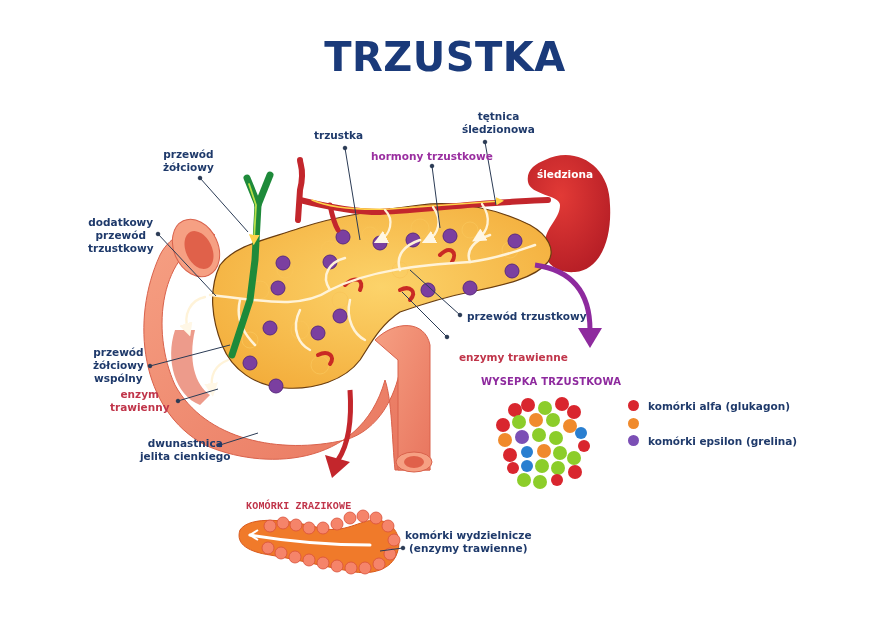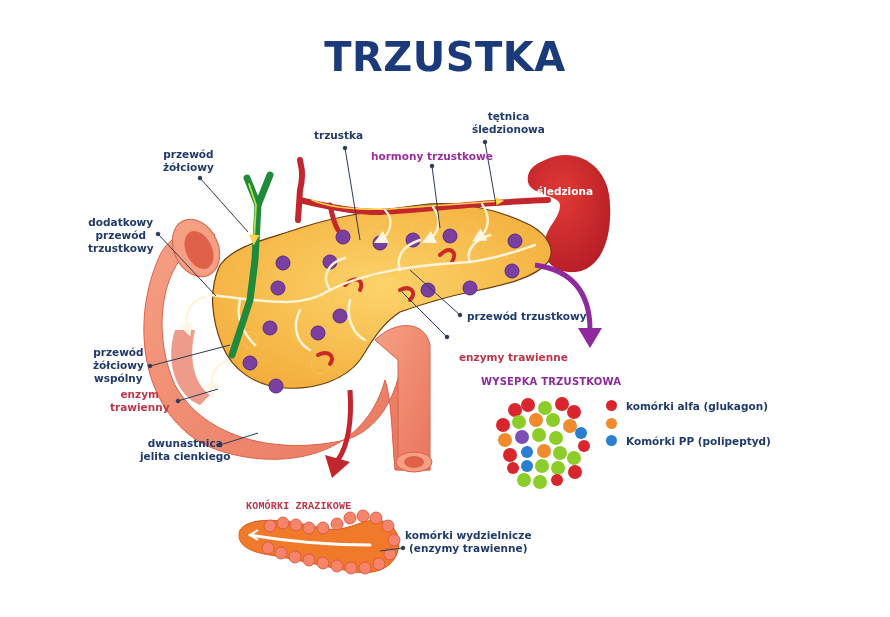--- a/index.html
+++ b/index.html
@@ -10,21 +10,21 @@
            font-family: "DejaVu Sans", "Liberation Sans", sans-serif; }
   .lbl { position: absolute; font-size: 10.5px; font-weight: 700; line-height: 13px;
          color: #1f3a6b; font-family: "DejaVu Sans", "Liberation Sans", sans-serif; }
   .center { text-align: center; }
   .red { color: #c0354a; }
   .purple { color: #9a2ea0; }
   .white { color: #ffffff; }
   .heading-purple { color: #8e2a9e; font-size: 10px; letter-spacing: 0.2px; }
   .heading-red { color: #c0354a; font-size: 10px; letter-spacing: 0.2px; font-family: Liberation Mono, monospace; }
   svg.art { position: absolute; left: 0; top: 0; }
-  .legend { position: absolute; left: 606px; top: 397px; }
+  .legend { position: absolute; left: 628px; top: 397px; }
   .legend-item { display: flex; align-items: center; height: 17.5px; }
   .dot { width: 11px; height: 11px; border-radius: 50%; margin-right: 9px; flex: none; }
   .legend-item span.txt { font-size: 10.5px; font-weight: 700; color: #1f3a6b;
         font-family: "DejaVu Sans", "Liberation Sans", sans-serif; }
 </style>
 </head>
 <body>
 
 <div class="title">TRZUSTKA</div>
 
@@ -249,37 +249,37 @@
 trzustkowy</div>
 <div class="lbl center" style="left:93px;top:346px;white-space:pre;">przewód
 żółciowy
 wspólny</div>
 <div class="lbl center red" style="left:110px;top:388px;white-space:pre;">enzym
 trawienny</div>
 <div class="lbl center" style="left:140px;top:437px;white-space:pre;">dwunastnica
 jelita cienkiego</div>
 <div class="lbl" style="left:314px;top:129px;">trzustka</div>
 <div class="lbl purple" style="left:371px;top:150px;">hormony trzustkowe</div>
-<div class="lbl center" style="left:472px;top:110px;white-space:pre;">tętnica
+<div class="lbl center" style="left:462px;top:110px;white-space:pre;">tętnica
 śledzionowa</div>
-<div class="lbl white" style="left:537px;top:185px;text-align:center;">śledziona</div>
+<div class="lbl white" style="left:537px;top:168px;text-align:center;">śledziona</div>
 <div class="lbl" style="left:467px;top:310px;">przewód trzustkowy</div>
 <div class="lbl red" style="left:459px;top:335px;margin-top:16px;">enzymy trawienne</div>
 
 <div class="lbl heading-purple" style="left:481px;top:375px;">WYSEPKA TRZUSTKOWA</div>
 
 <div class="legend">
   <div class="legend-item">
     <span class="dot" style="background:#d9262e"></span>
     <span class="txt">komórki alfa (glukagon)</span>
   </div>
   <div class="legend-item">
     <span class="dot" style="background:#f08a2c"></span>
   </div>
   <div class="legend-item">
-    <span class="dot" style="background:#2a7fd0"></span>
-    <span class="txt">Komórki PP (polipeptyd)</span>
+    <span class="dot" style="background:#7b4fb5"></span>
+    <span class="txt">komórki epsilon (grelina)</span>
   </div>
 </div>
 
 <div class="lbl heading-red" style="left:246px;top:500px;">KOMÓRKI ZRAZIKOWE</div>
 <div class="lbl center" style="left:405px;top:529px;white-space:pre;">komórki wydzielnicze
 (enzymy trawienne)</div>
 
 </body></html>

